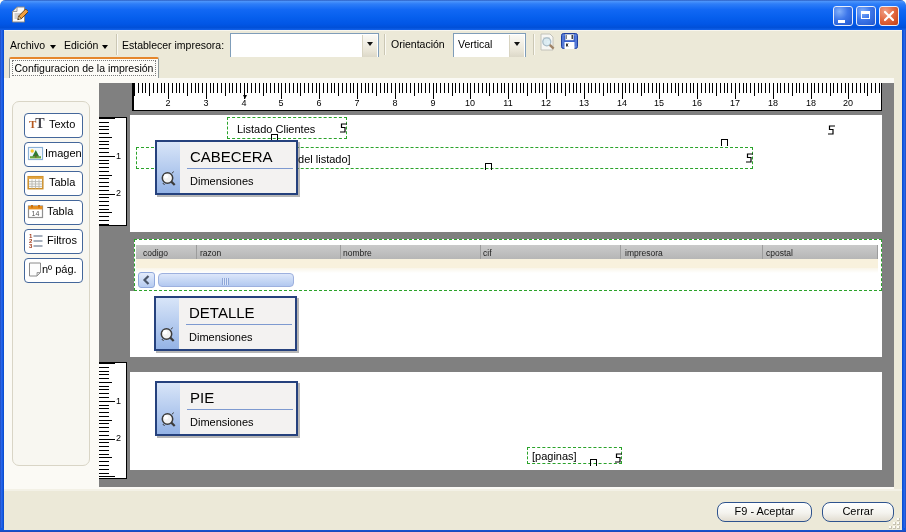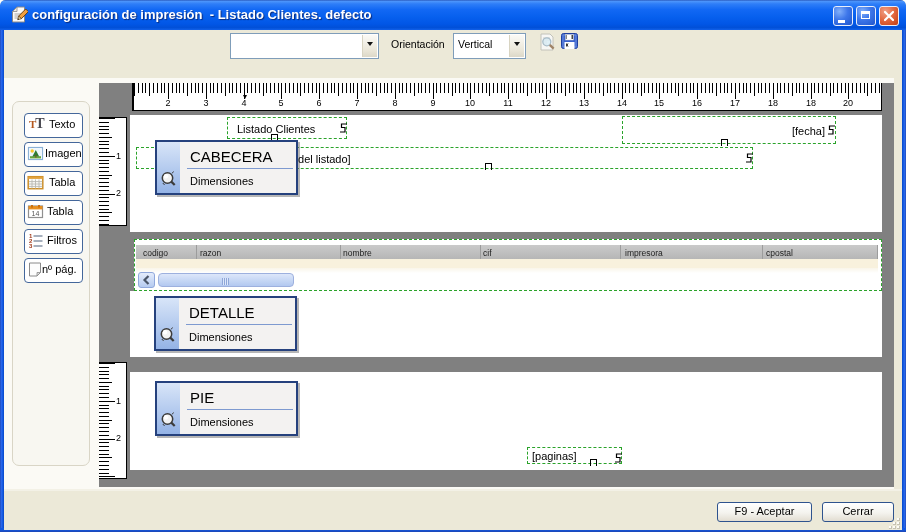--- a/index.html
+++ b/index.html
@@ -52,55 +52,64 @@
 .pnl .strip{position:absolute;left:0;top:0;bottom:0;width:23px;background:linear-gradient(#d8e5f8,#94b3e6)}
 .pnl .t1{position:absolute;left:33px;top:6px;font-size:15px;color:#000}
 .pnl .sep{position:absolute;left:30px;right:3px;top:26px;height:1px;background:#7e9ad0}
 .pnl .t2{position:absolute;left:33px;top:33px;font-size:11px;color:#000}
 .pnl .mag{position:absolute;left:2px;top:28px}
 
 .colsep{position:absolute;top:0;bottom:0;width:1px;background:#9c9c9c}
 .hlbl{position:absolute;top:2.5px;font-size:8.5px;color:#222}
 
 #bbar{left:4px;top:489px;width:898px;height:39px;background:#ece9d8;border-top:2px solid #f3f1e6}
-.xpbtn{position:absolute;top:11px;height:20px;border:1px solid #2e538e;border-radius:3px;box-sizing:border-box;
+.xpbtn{position:absolute;top:11px;height:20px;border:1px solid #2e538e;border-radius:8px;box-sizing:border-box;
  background:linear-gradient(#ffffff,#f4f3ee 55%,#e2ddd1);font-size:11px;text-align:center;line-height:17px;color:#000}
 </style></head>
 <body>
 <div id="w">
 
 <div class="ab" style="left:0;top:30px;width:4px;height:502px;background:linear-gradient(90deg,#1d47b4 0,#2f68ea 30%,#1059e2 70%,#0a46c4 100%)"></div>
 <div class="ab" style="left:902px;top:30px;width:4px;height:502px;background:linear-gradient(270deg,#1d47b4 0,#2f68ea 30%,#1059e2 70%,#0a46c4 100%)"></div>
 <div class="ab" style="left:0;top:528px;width:906px;height:4px;background:linear-gradient(180deg,#0f58e4 0,#1258e0 40%,#1d47b4 100%)"></div>
 
 <div id="title" class="ab">
   <svg class="ab" style="left:10px;top:6px" width="18" height="18" viewBox="0 0 18 18">
     <path d="M2.5 5.5L7 1h7.5v15h-12z" fill="#fcfbf8" stroke="#88888a" stroke-width="1"></path>
     <path d="M2.5 5.5L7 1v4.5z" fill="#eceae4" stroke="#88888a" stroke-width="0.8"></path>
     <path d="M4.5 8h7.5M4.5 10h7.5M4.5 12h4" stroke="#a8a8a8" stroke-width="1"></path>
     <g transform="translate(16.2,5.2) rotate(135)">
       <rect x="-1.2" y="-1.9" width="10" height="3.8" fill="#f2a040" stroke="#5f3d12" stroke-width="0.9"></rect>
       <path d="M8.8 -1.9L12 0L8.8 1.9z" fill="#f4e6b4" stroke="#5f3d12" stroke-width="0.7"></path>
       <path d="M10.8 -0.7L12 0l-1.2 0.7z" fill="#1a1a1a"></path>
     </g>
   </svg>
-  <div class="ab txt">configuración de impresión  - Listado Clientes. defecto</div>
   <div class="ab capbtn bmin" style="left:833px">
         <span class="glyph" style="left:3.5px;top:13px;width:7px;height:3px;background:#fff"></span>
       </div>
   <div class="ab capbtn bmax" style="left:856px">
         <span class="glyph" style="left:4px;top:4px;width:9px;height:8px;border:1.5px solid #fff;border-top-width:3px;background:transparent;box-sizing:border-box"></span>
       </div>
   <div class="ab capbtn bclose" style="left:879px">
         <svg style="position:absolute;left:3px;top:3px" width="12" height="12" viewBox="0 0 12 12">
           <path d="M2 2l8 8M10 2l-8 8" stroke="#fff" stroke-width="2.2" stroke-linecap="round"></path>
         </svg>
       </div>
 </div>
 
+<div id="menubar" class="ab">
+  <div class="ab mtext" style="left:6px">Archivo</div>
+  <div class="ab marr" style="left:46px"></div>
+  <div class="ab mtext" style="left:60px">Edición</div>
+  <div class="ab marr" style="left:98px"></div>
+  <div class="ab msep" style="left:112px"></div>
+  <div class="ab mtext" style="left:118px">Establecer impresora:</div>
+  <div class="ab msep" style="left:380px"></div>
+  <div class="ab msep" style="left:529px"></div>
+</div>
 <div class="ab combo" style="left:230px;width:149px">
       <span class="cbtn"></span>
     </div>
 <div class="ab mtext" style="left:391px;top:38px;font-size:10.5px">Orientación</div>
 <div class="ab combo" style="left:453px;width:73px;font-size:10.5px;padding:4px 0 0 4px;box-sizing:border-box">Vertical<span class="cbtn"></span></div>
 
 <svg class="ab" style="left:538px;top:33px" width="18" height="18" viewBox="0 0 18 18">
   <path d="M3 1h9l3 3v13H3z" fill="#f7f7f5" stroke="#c2c2ba"></path>
   <path d="M5 5h7M5 7h7M5 9h4M5 11h4" stroke="#ccccc4" stroke-width="0.9"></path>
   <circle cx="8.8" cy="8.8" r="4" fill="#d8ecf6" fill-opacity="0.8" stroke="#a8bcc8" stroke-width="1.3"></circle>
@@ -109,20 +118,26 @@
 <svg class="ab" style="left:561px;top:33px" width="17" height="16" viewBox="0 0 17 16">
   <rect x="0.5" y="0.5" width="16" height="15" rx="2" fill="#3a62cc" stroke="#20409e"></rect>
   <rect x="2" y="2" width="13" height="12" fill="none" stroke="#6c8ede" stroke-width="1"></rect>
   <rect x="4.5" y="1.5" width="8" height="5.5" fill="#fff" stroke="#c8c8c8" stroke-width="0.5"></rect>
   <rect x="10.5" y="2" width="1.5" height="4" fill="#444"></rect>
   <rect x="4.8" y="2" width="1.2" height="4" fill="#888"></rect>
   <rect x="3.5" y="9" width="10" height="7" fill="#fff"></rect>
   <path d="M5.5 10.5v3M7 10.5c-1 1-1 2 0 3" stroke="#333" stroke-width="1"></path>
 </svg>
 
+<div id="tabrow" class="ab">
+      <div id="tab">
+        <div class="foc"></div>
+        <div class="lbl" style="font-size:10.5px">Configuracion de la impresión</div>
+      </div>
+    </div>
 
 <div id="page" class="ab"></div>
 
 <div id="lpanel" class="ab">
   <div class="tbtn" style="top:11px">
     <span class="ic" style="top:2px;left:4px;font-family:'Liberation Serif',serif;font-weight:bold;letter-spacing:-1px"><span style="color:#b4571e;font-size:11px">T</span><span style="color:#4a4a52;font-size:14px">T</span></span>
     <span class="tx" style="left:24px">Texto</span>
       </div>
   <div class="tbtn" style="top:40px">
     <svg class="ic" width="17" height="17" viewBox="0 0 17 17">
@@ -496,21 +511,20 @@
   <div class="ab" style="left:39px;top:189px;width:17px;height:16px;background:linear-gradient(#e4ecfc,#b6cbf0);border:1px solid #90a8dc;border-radius:3px;box-sizing:border-box">
     <svg style="position:absolute;left:3px;top:2px" width="9" height="10" viewBox="0 0 9 10">
           <path d="M6.5 1L2.5 5l4 4" fill="none" stroke="#4a5568" stroke-width="2.2"></path>
         </svg>
       </div>
   <div class="ab" style="left:59px;top:190px;width:136px;height:14px;background:linear-gradient(#dde7fa,#b2c8f0);border:1px solid #9db0de;border-radius:4px;box-sizing:border-box">
     <span style="position:absolute;left:63px;top:3.5px;width:7px;height:7px;background:repeating-linear-gradient(90deg,#8ea6d8 0,#8ea6d8 1px,#dde7fa 1px,#dde7fa 2px)"></span>
       </div>
 
   <div class="dash" style="left:128px;top:34px;width:120px;height:22px;padding:5px 0 0 9px;box-sizing:border-box">Listado Clientes</div>
-  <div class="dash" style="left:523px;top:33px;width:214px;height:28px;text-align:right;padding:8px 10px 0 0;box-sizing:border-box">[fecha]</div>
   <div class="dash" style="left:37px;top:64px;width:617px;height:22px;padding:5px 0 0 158px;box-sizing:border-box">[del listado]</div>
 
   <div class="dash" style="left:428px;top:364px;width:95px;height:17px;padding:2px 0 0 4px;box-sizing:border-box">[paginas]</div>
 
   <svg class="ab" style="left:240px;top:40px" width="9" height="11" viewBox="0 0 9 11">
         <path d="M8 1H2.5v3.5H6V9H1" fill="none" stroke="#000" stroke-width="1.2"></path>
       </svg>
   <div class="mk2" style="left:172px;top:51px"></div>
   <svg class="ab" style="left:728px;top:42px" width="9" height="11" viewBox="0 0 9 11">
         <path d="M8 1H2.5v3.5H6V9H1" fill="none" stroke="#000" stroke-width="1.2"></path>

